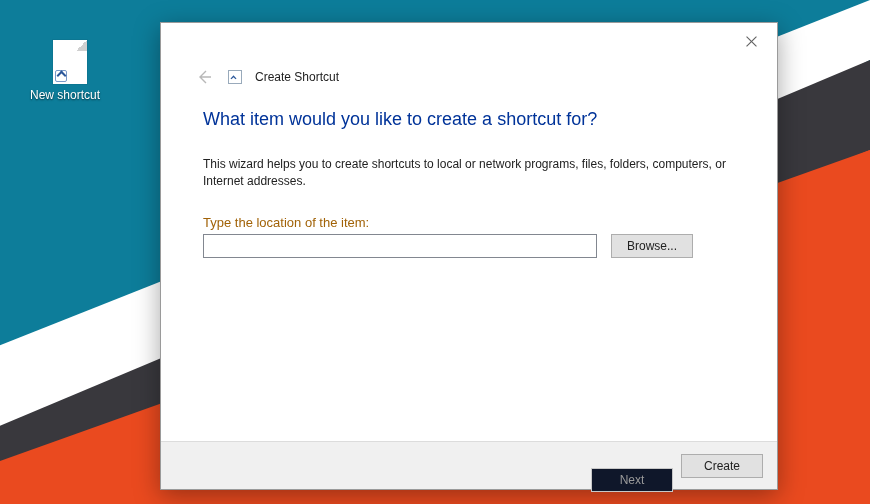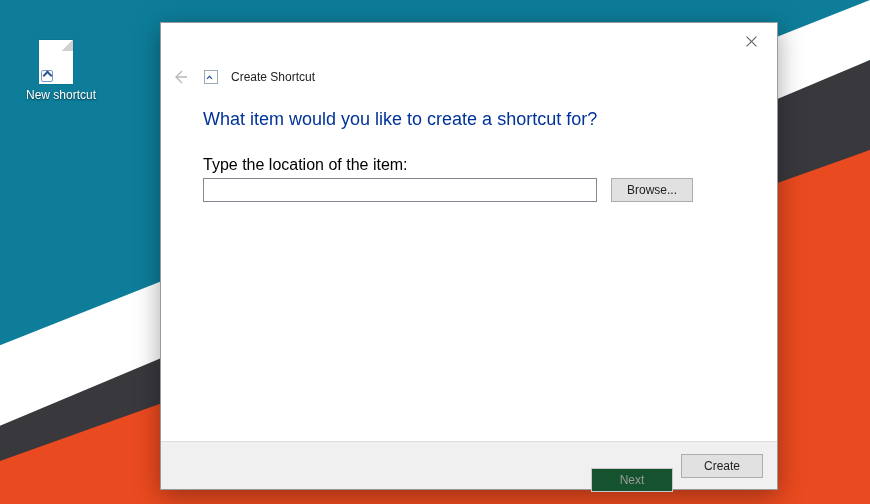--- a/index.html
+++ b/index.html
@@ -6,23 +6,23 @@
   html, body { width: 870px; height: 504px; overflow: hidden; font-family: "Segoe UI", Tahoma, sans-serif; }
   body { position: relative; }
 
   
   .bg { position: absolute; inset: 0; }
   .bg svg { display: block; }
 
   
   .desktop-icon {
     position: absolute;
-    left: 16px; top: 40px;
+    left: 30px; top: 40px;
     width: 80px;
-    text-align: right;
+    text-align: left;
     color: #fff;
     font-size: 12px;
     cursor: pointer;
   }
   .desktop-icon .glyph {
     width: 34px; height: 44px;
     margin: 0 auto 4px;
     background: #fff;
     position: relative;
     box-shadow: 0 0 0 1px rgba(0,0,0,.05);
@@ -78,21 +78,21 @@
     color: #606060;
     font-size: 12px;
     cursor: pointer;
   }
   .close-btn svg { width: 11px; height: 11px; }
 
   .header-row {
     display: flex;
     align-items: center;
     gap: 13px;
-    padding: 4px 0 0 8px;
+    padding: 4px 0 0 32px;
     height: 32px;
   }
   .back-arrow {
     width: 22px; height: 22px;
     display: flex; align-items: center; justify-content: center;
     color: #b8b8b8;
   }
   .back-arrow svg { width: 16px; height: 16px; }
   .mini-icon {
     width: 14px; height: 14px;
@@ -123,22 +123,22 @@
     font-weight: 400;
     margin-bottom: 26px;
   }
   .para {
     font-size: 12px;
     color: #222;
     line-height: 1.45;
     margin-bottom: 24px;
   }
   .field-label {
-    font-size: 16px;
-    color: #000000;
+    font-size: 13px;
+    color: #a16207;
     margin-bottom: 4px;
   }
   .field-row {
     display: flex;
     gap: 14px;
     align-items: center;
     margin-bottom: 26px;
   }
   .loc-input {
     width: 394px;
@@ -156,21 +156,21 @@
     background: #e1e1e1;
     border: 1px solid #adadad;
     font: inherit;
     font-size: 12px;
     color: #222;
     cursor: pointer;
   }
   .btn.disabled {
     color: #9a9a9a;
     cursor: default;
-    background: #14532d;
+    background: #0f172a;
     border-color: #c8c8c8;
     margin-top: 28px;
   }
 
   .footer {
     height: 48px;
     background: #f0f0f0;
     border-top: 1px solid #dcdcdc;
     display: flex;
     justify-content: flex-end;
@@ -215,20 +215,21 @@
       <svg viewBox="0 0 16 16">
         <path d="M10 2 L4 8 L10 14 M4 8 H15" fill="none" stroke="currentColor" stroke-width="1.4"></path>
       </svg>
     </div>
     <span class="mini-icon"></span>
     <span class="dlg-title">Create Shortcut</span>
   </div>
 
   <div class="body">
     <h1 class="heading">What item would you like to create a shortcut for?</h1>
+    <p class="para">This wizard helps you to create shortcuts to local or network programs, files, folders, computers, or Internet addresses.</p>
 
     <div class="field-label">Type the location of the item:</div>
     <div class="field-row">
       <input class="loc-input" type="text" value="" style="">
       <button class="btn">Browse...</button>
     </div>
 
   </div>
 
   <div class="footer">

